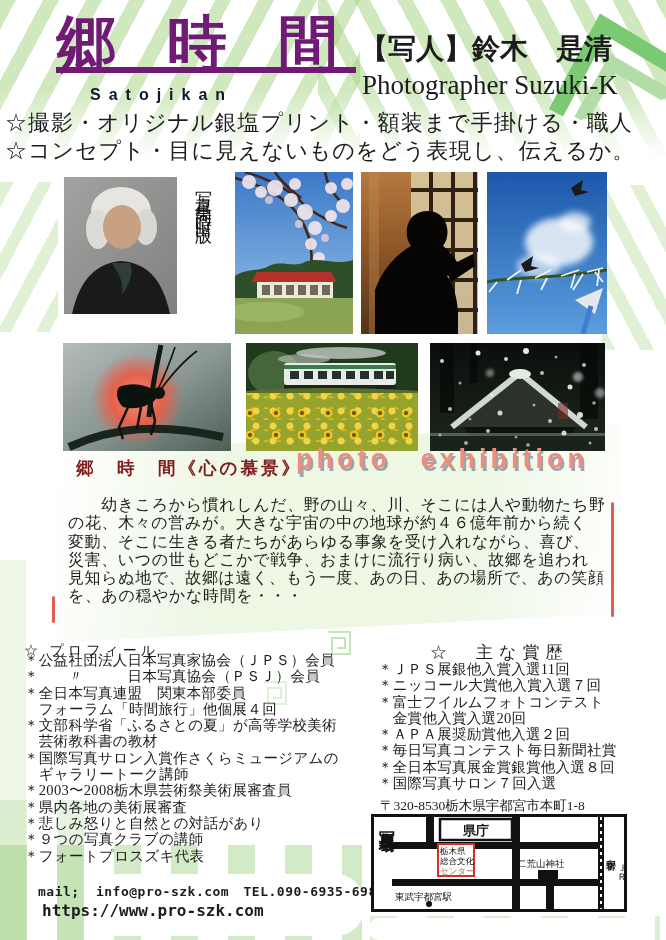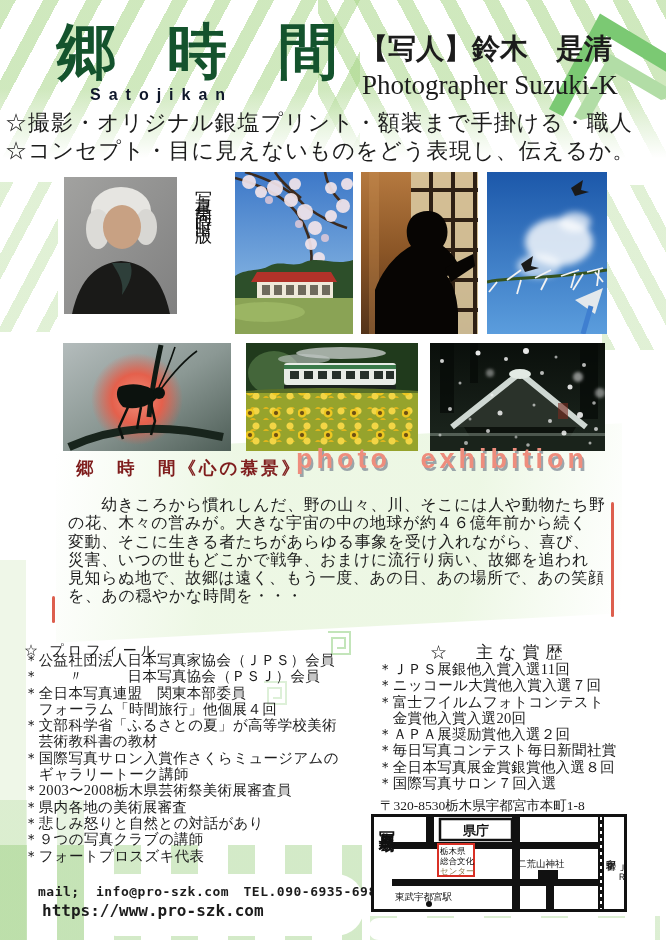--- a/index.html
+++ b/index.html
@@ -24,21 +24,21 @@
   .stripes-bl{left:0;top:845px;width:362px;height:95px;
     background:repeating-linear-gradient(90deg,rgba(140,200,110,.38) 0 27px,rgba(255,255,255,0) 27px 57px);}
   .stripes-bl2{left:0;top:800px;width:96px;height:140px;
     background:repeating-linear-gradient(90deg,rgba(140,200,110,.20) 0 27px,rgba(255,255,255,0) 27px 57px);}
   .stripes-br{left:370px;top:916px;width:290px;height:24px;
     background:repeating-linear-gradient(90deg,rgba(140,200,110,.30) 0 27px,rgba(255,255,255,0) 27px 57px);}
   .blob1{left:88px;top:874px;width:276px;height:62px;background:#fff;border-radius:28px;}
   .blob2{left:368px;top:918px;width:286px;height:22px;background:#fff;border-radius:11px;}
   .spiral{opacity:.8;}
   
-  .title-jp{left:56px;top:12px;font-size:60px;font-weight:bold;letter-spacing:18px;color:#14532d;white-space:nowrap;}
+  .title-jp{left:56px;top:4px;font-size:60px;font-weight:bold;letter-spacing:18px;color:#701a75;white-space:nowrap;text-decoration:underline;}
   .title-romaji{left:90px;top:86px;font-size:16px;font-weight:bold;letter-spacing:8px;color:#0f172a;
     font-family:"Liberation Sans","DejaVu Sans",sans-serif;white-space:nowrap;}
   .byline-jp{left:360px;top:30px;font-size:28px;font-weight:bold;white-space:nowrap;}
   .byline-en{left:362px;top:70px;font-size:27px;white-space:nowrap;}
   .taglines{left:5px;top:109px;font-size:22px;letter-spacing:1px;line-height:28px;white-space:nowrap;}
   
   .photo{position:absolute;overflow:hidden;}
   .photo svg{display:block;}
   .book-note{left:192px;top:178px;height:152px;writing-mode:vertical-rl;font-size:17px;
     letter-spacing:6px;color:#111;white-space:nowrap;}

